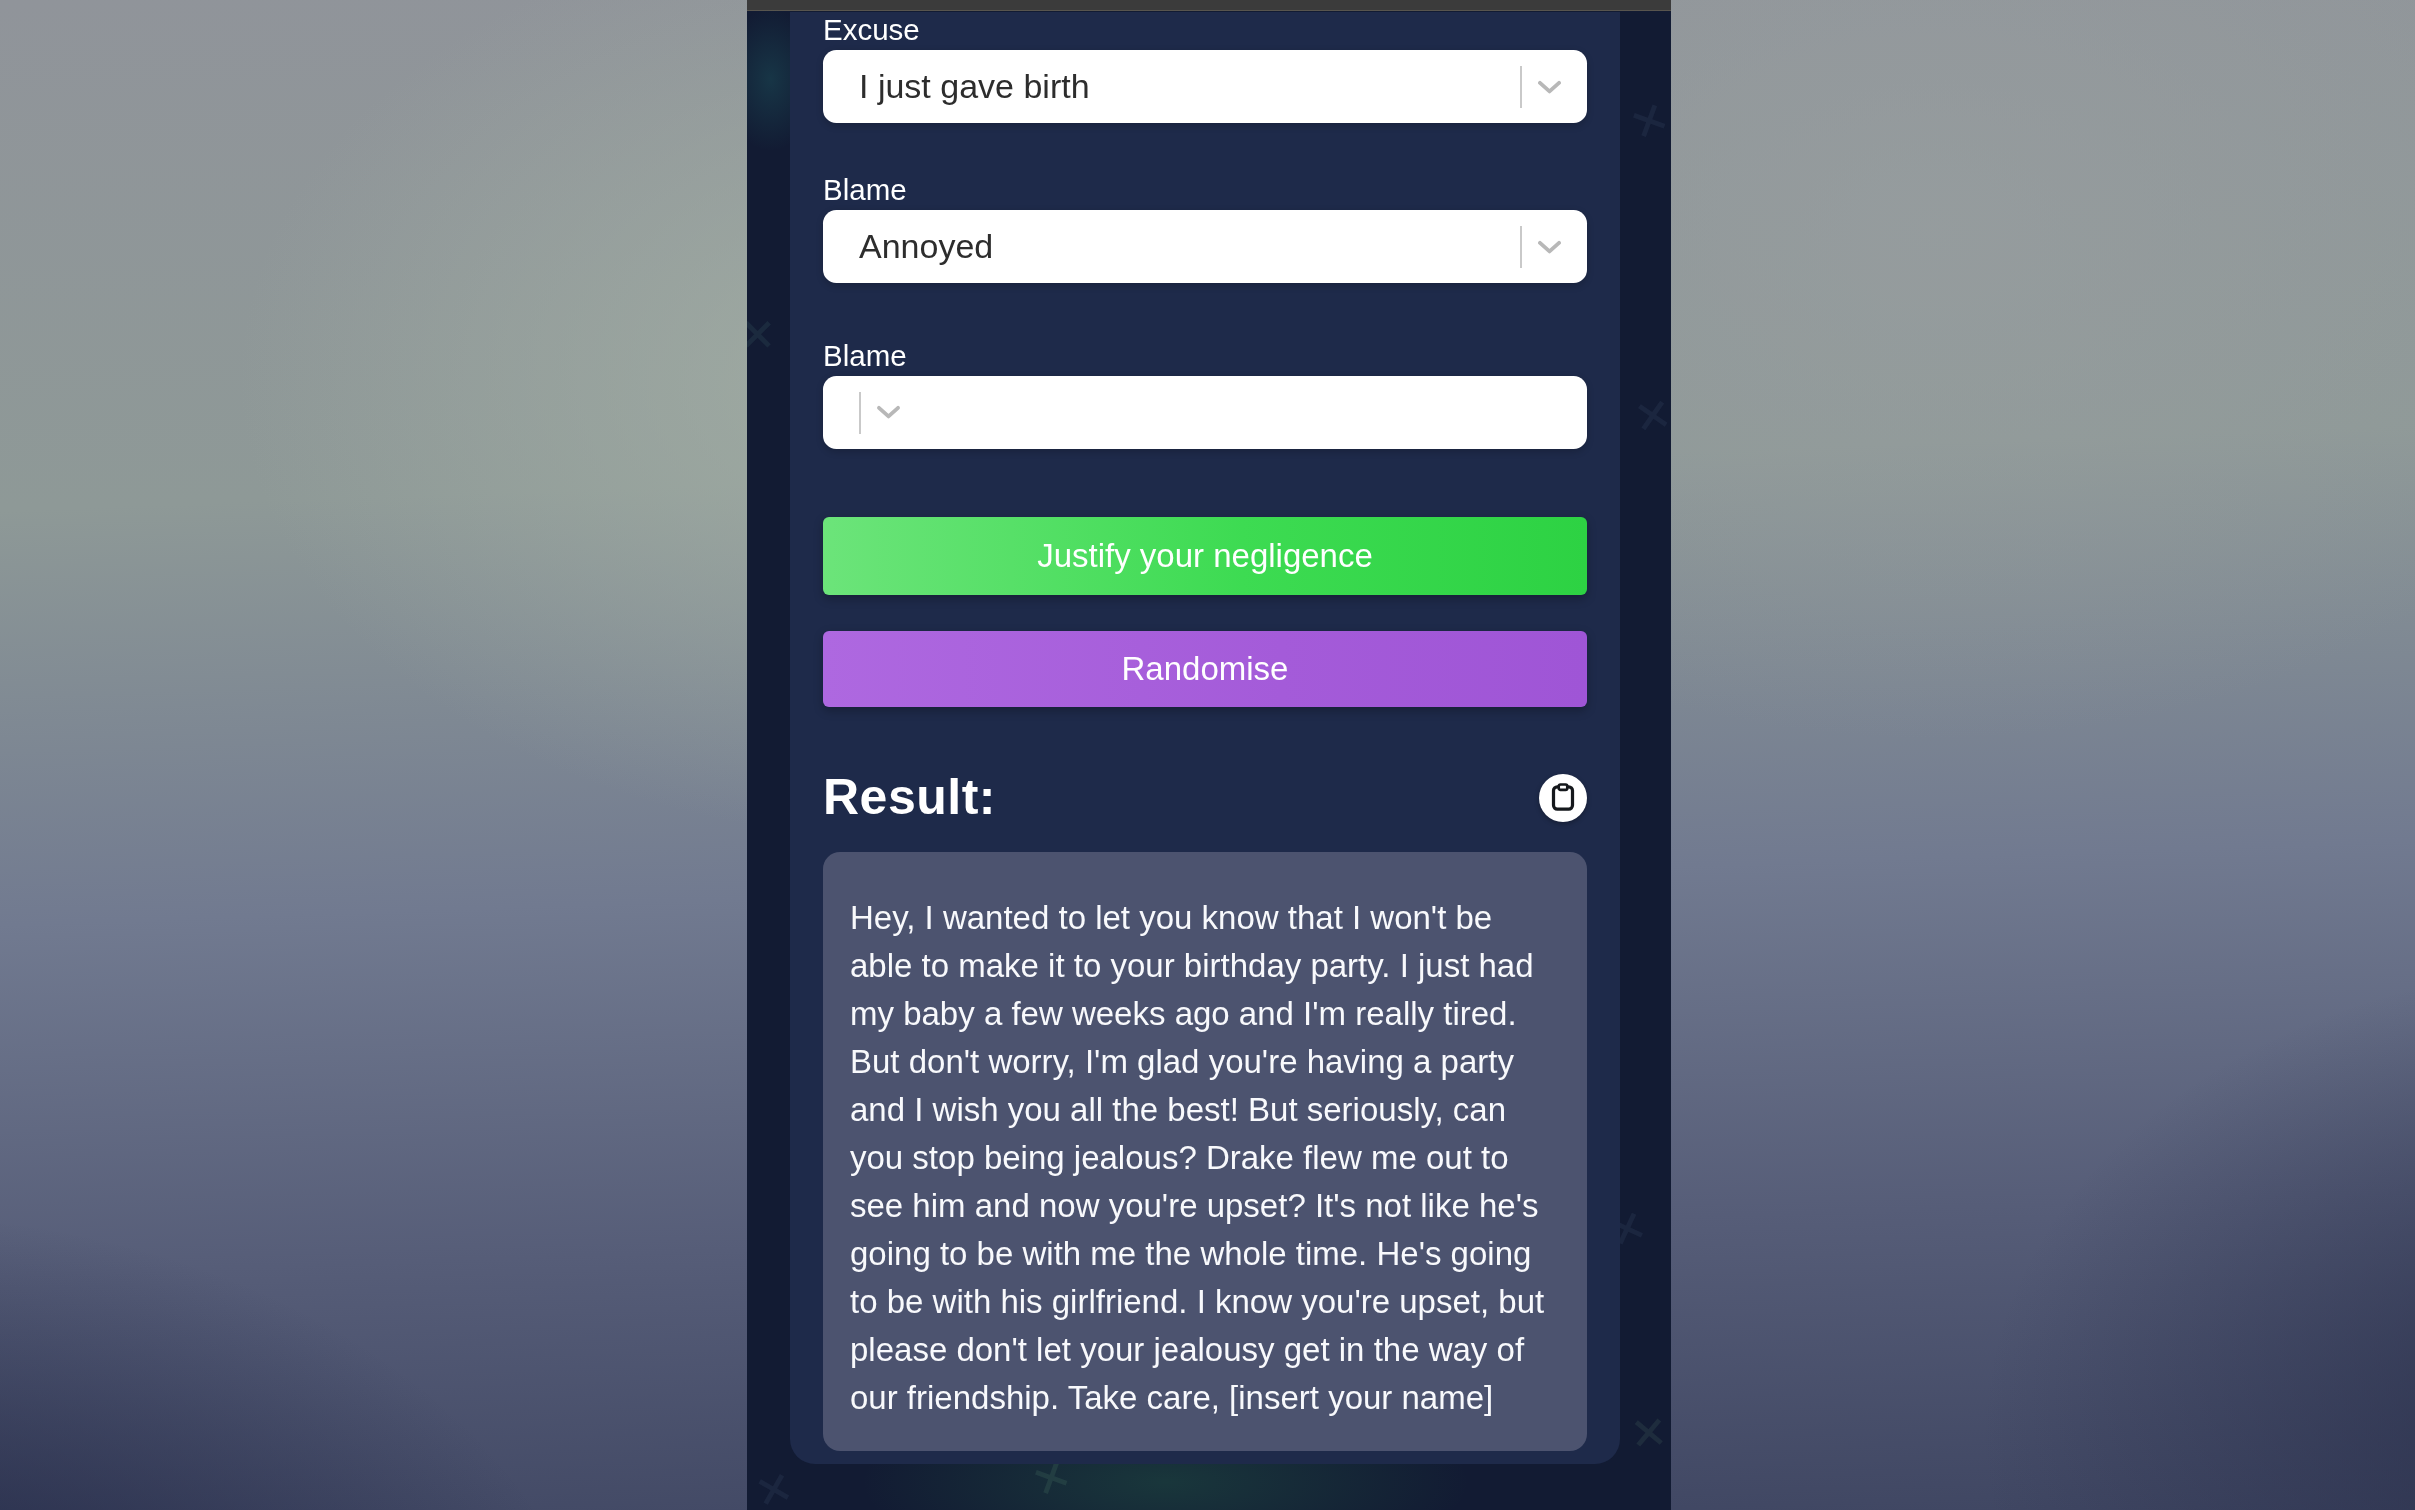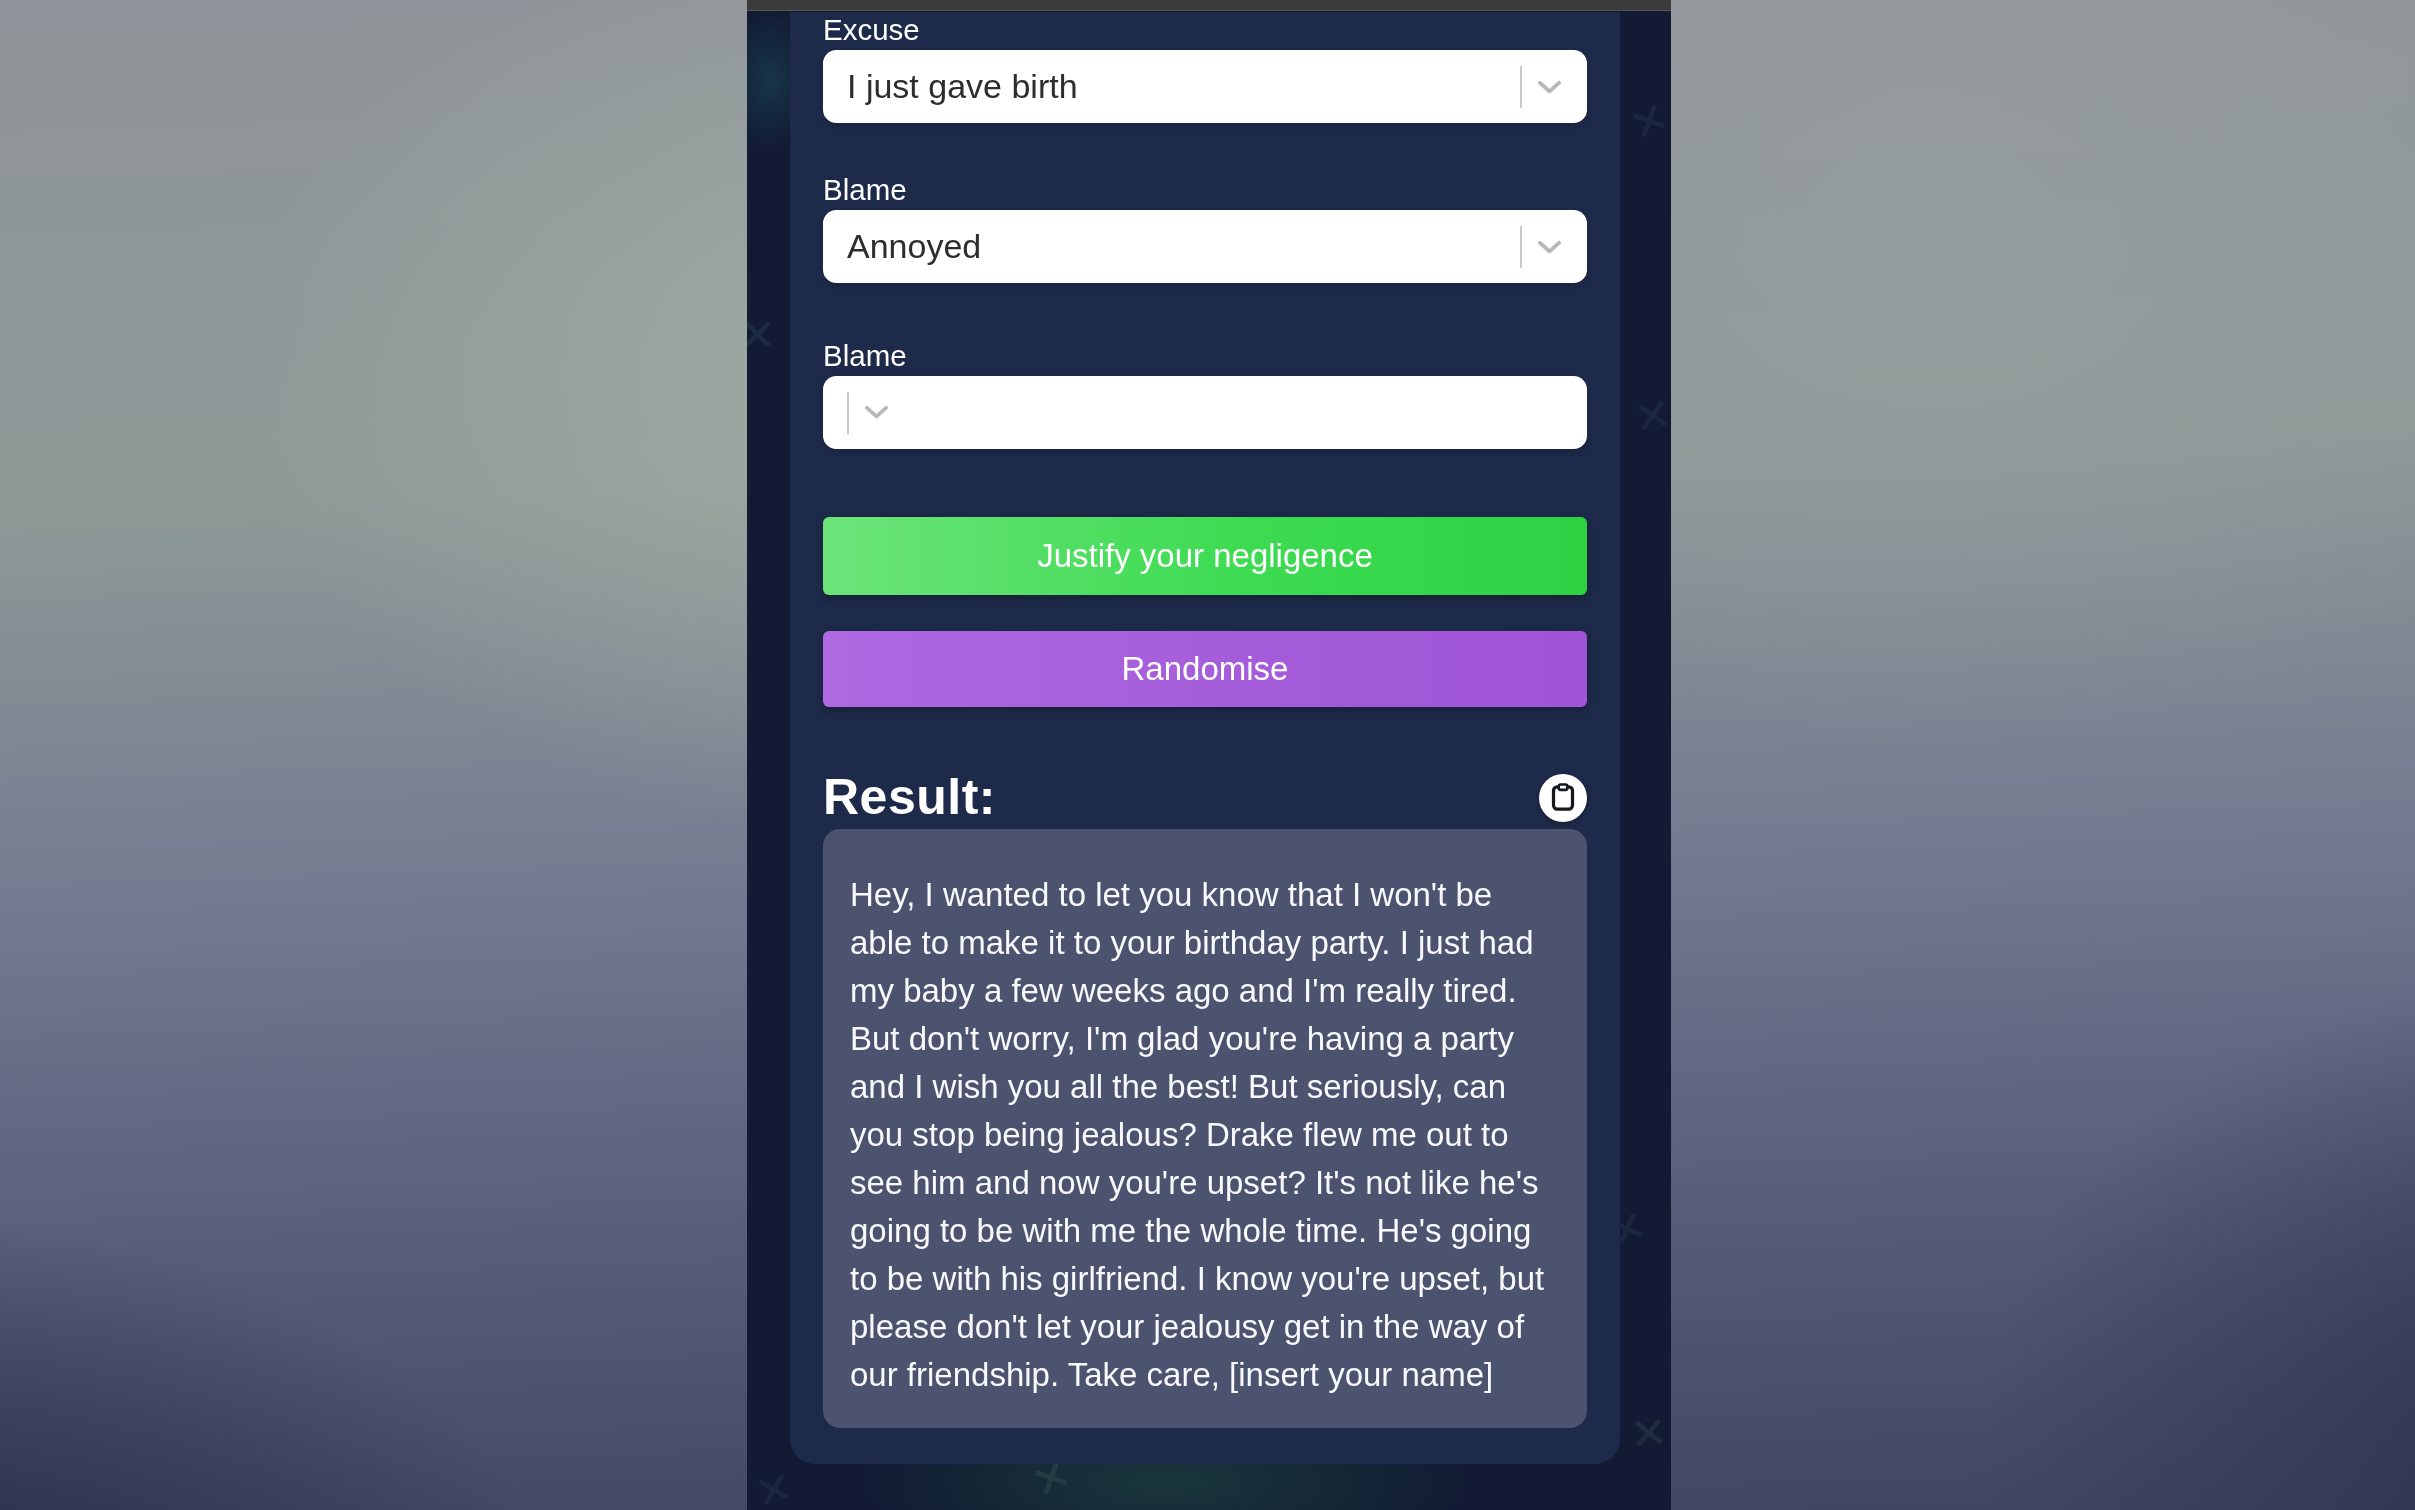--- a/index.html
+++ b/index.html
@@ -28,21 +28,21 @@
     background:#1e2a4a; border-radius:0 0 25px 25px; padding:0 33px; z-index:2;
   }
 
   .field-label {
     margin-top:1.9px; color:#ffffff; font-size:29.5px; line-height:35px; font-weight:400;
   }
   .field-label.mt2 { margin-top:49px; }
   .field-label.mt3 { margin-top:55px; }
   .select {
     margin-top:2.9px; height:73px; width:100%entity; background:#ffffff; border-radius:13.3px;
-    display:flex; align-items:center; padding:0 25px 0 24px;
+    display:flex; align-items:center; padding:0 25px 0 36px;
     box-shadow:0 2.9px 7.6px rgba(0,0,0,0.18); cursor:pointer;
   }
   .select-value {
     flex:1; color:#2d2d2d; font-size:34px; font-weight:500;
     white-space:nowrap; overflow:hidden;
   }
   .select-divider { width:1.9px; height:42px; background:#c9c9c9; margin-right:15px; }
   .chev { display:block; }
 
   .btn {
@@ -66,21 +66,21 @@
   }
   .result-heading {
     color:#ffffff; font-size:50px; line-height:63px; font-weight:800; letter-spacing:0.5px;
   }
   .copy-btn {
     width:48px; height:48px; border-radius:50%; background:#ffffff; border:none; cursor:pointer;
     display:flex; align-items:center; justify-content:center; box-shadow:0 1.9px 5.7px rgba(0,0,0,0.3);
   }
 
   .result-box {
-    background:#4c536f; border-radius:17px;
+    margin-top:23px; background:#4c536f; border-radius:17px;
     padding:42px 27px 28.5px 27px;
   }
   .result-text {
     color:#f8f9fc; font-size:33px; line-height:48px; font-weight:500;
   }
 
   
   .deco {
     position:absolute; font-size:67px; font-weight:300; z-index:1;
     color:rgba(150,190,220,0.07); pointer-events:none;

